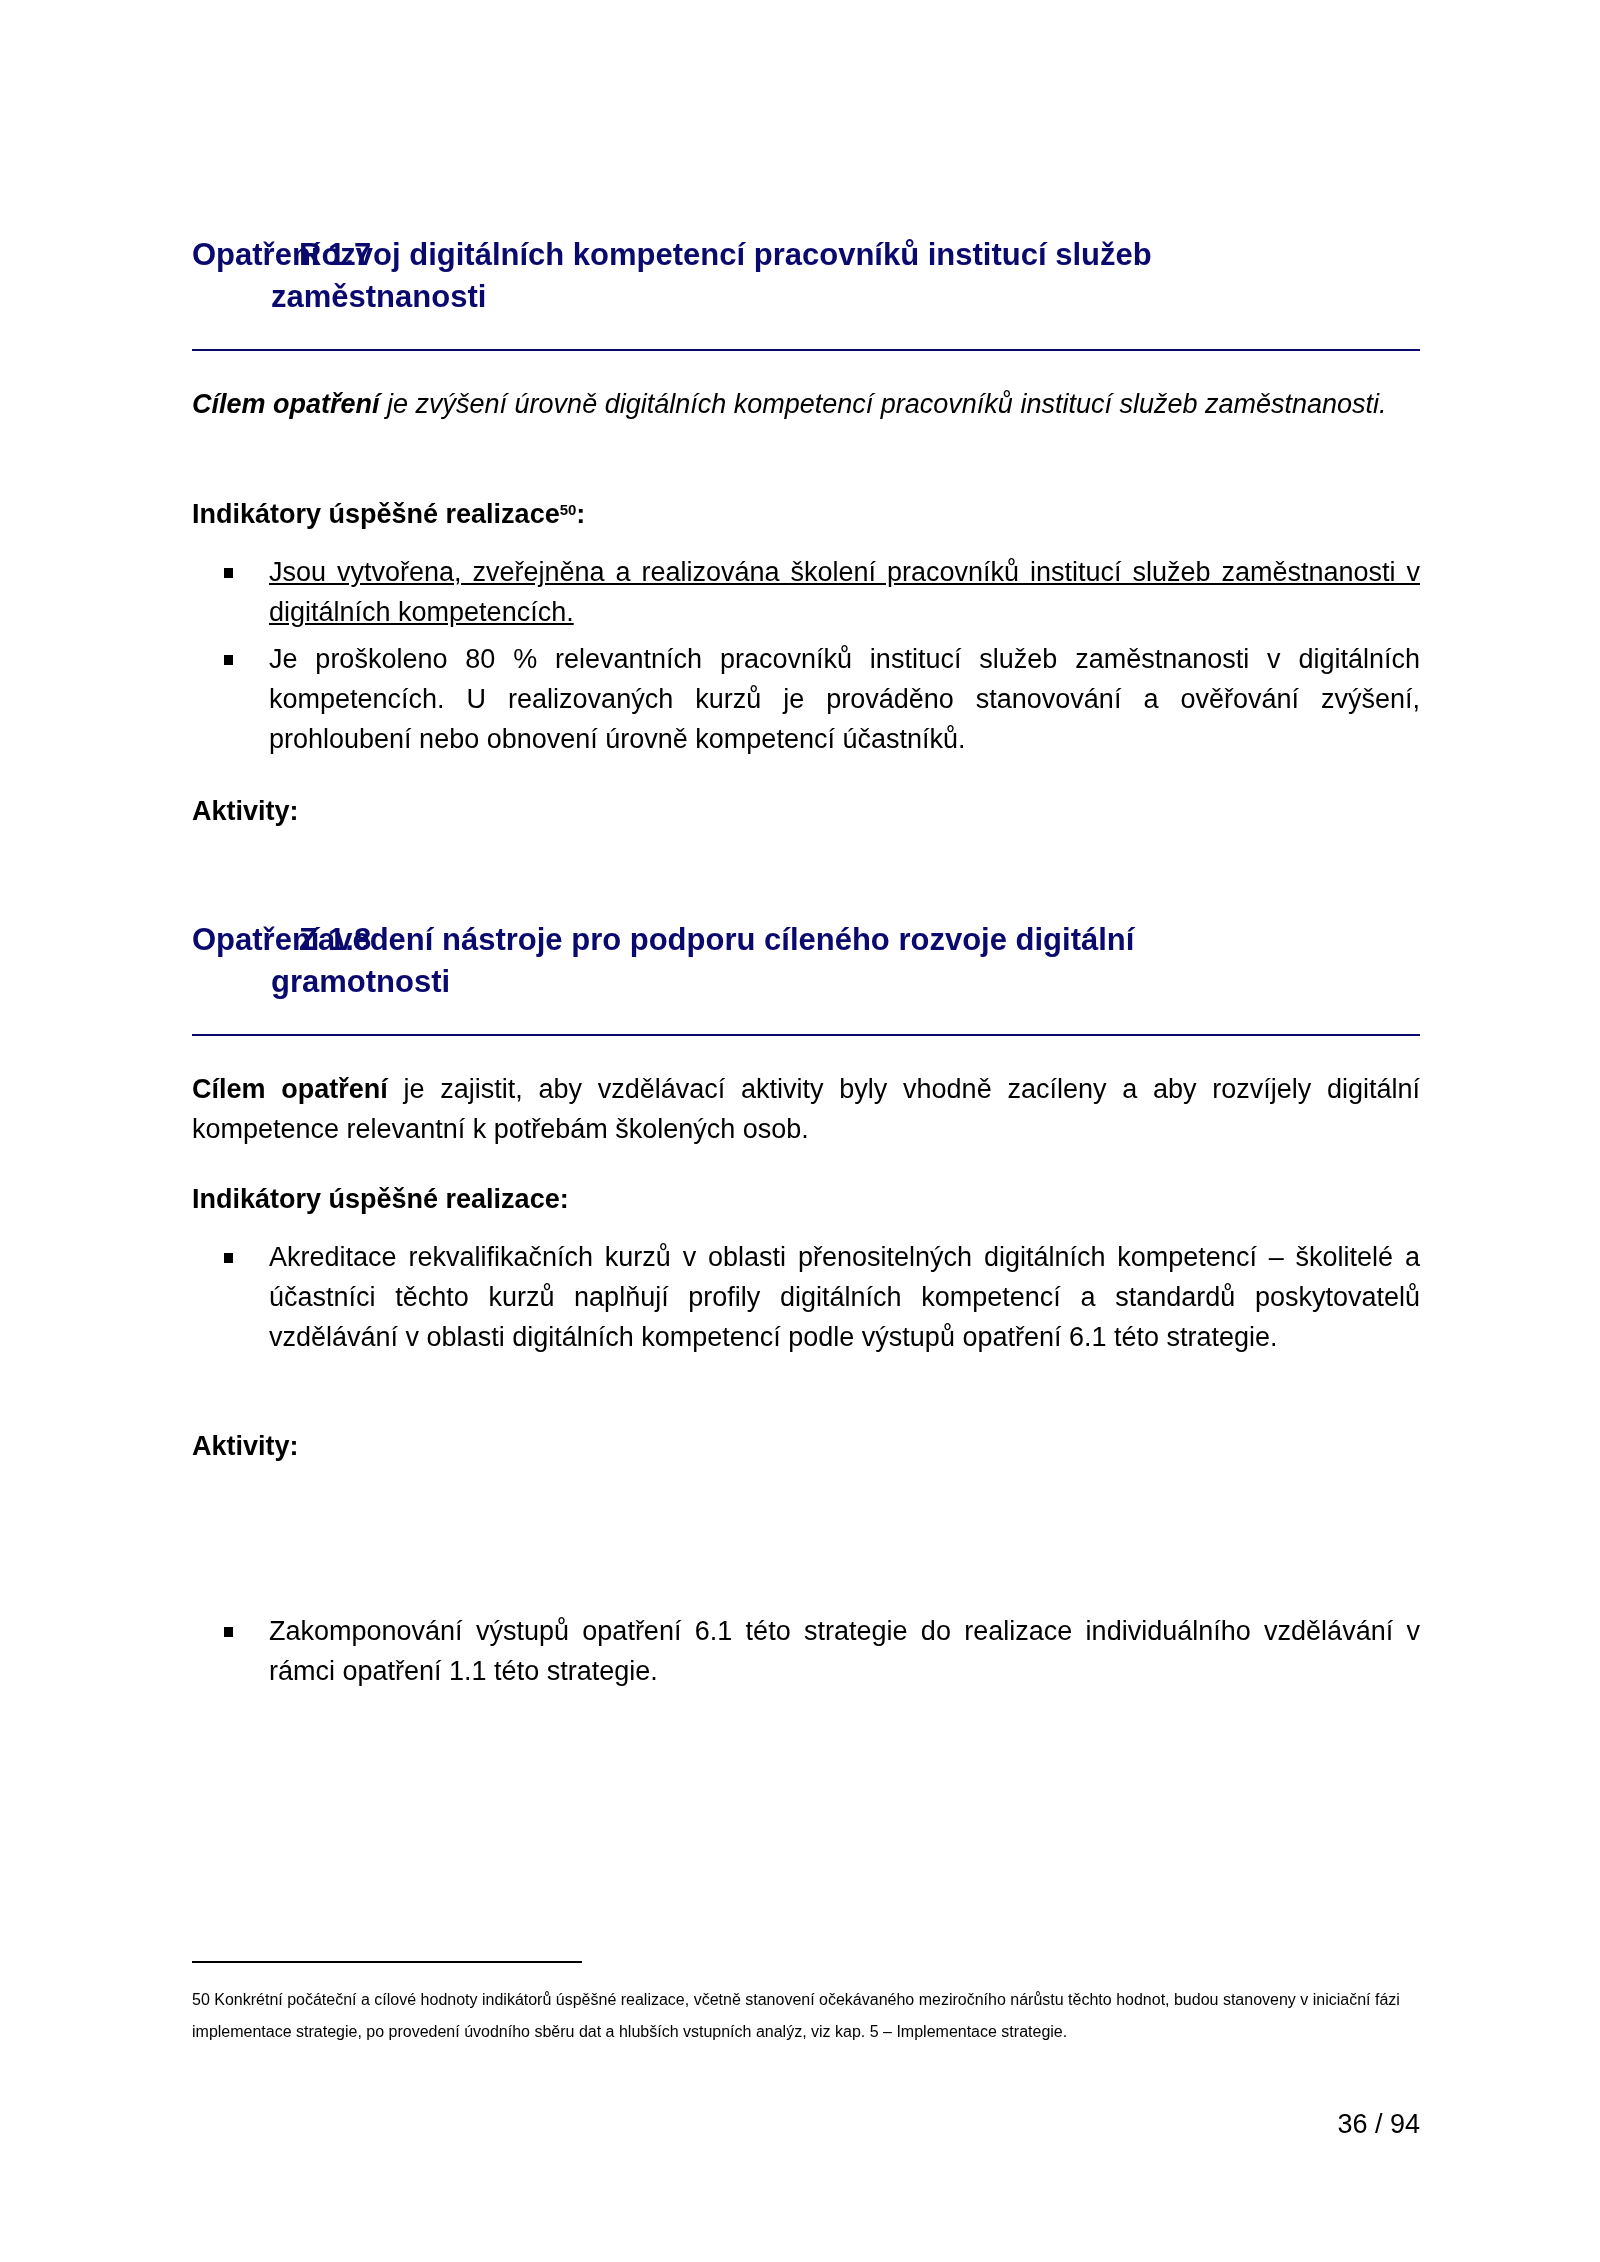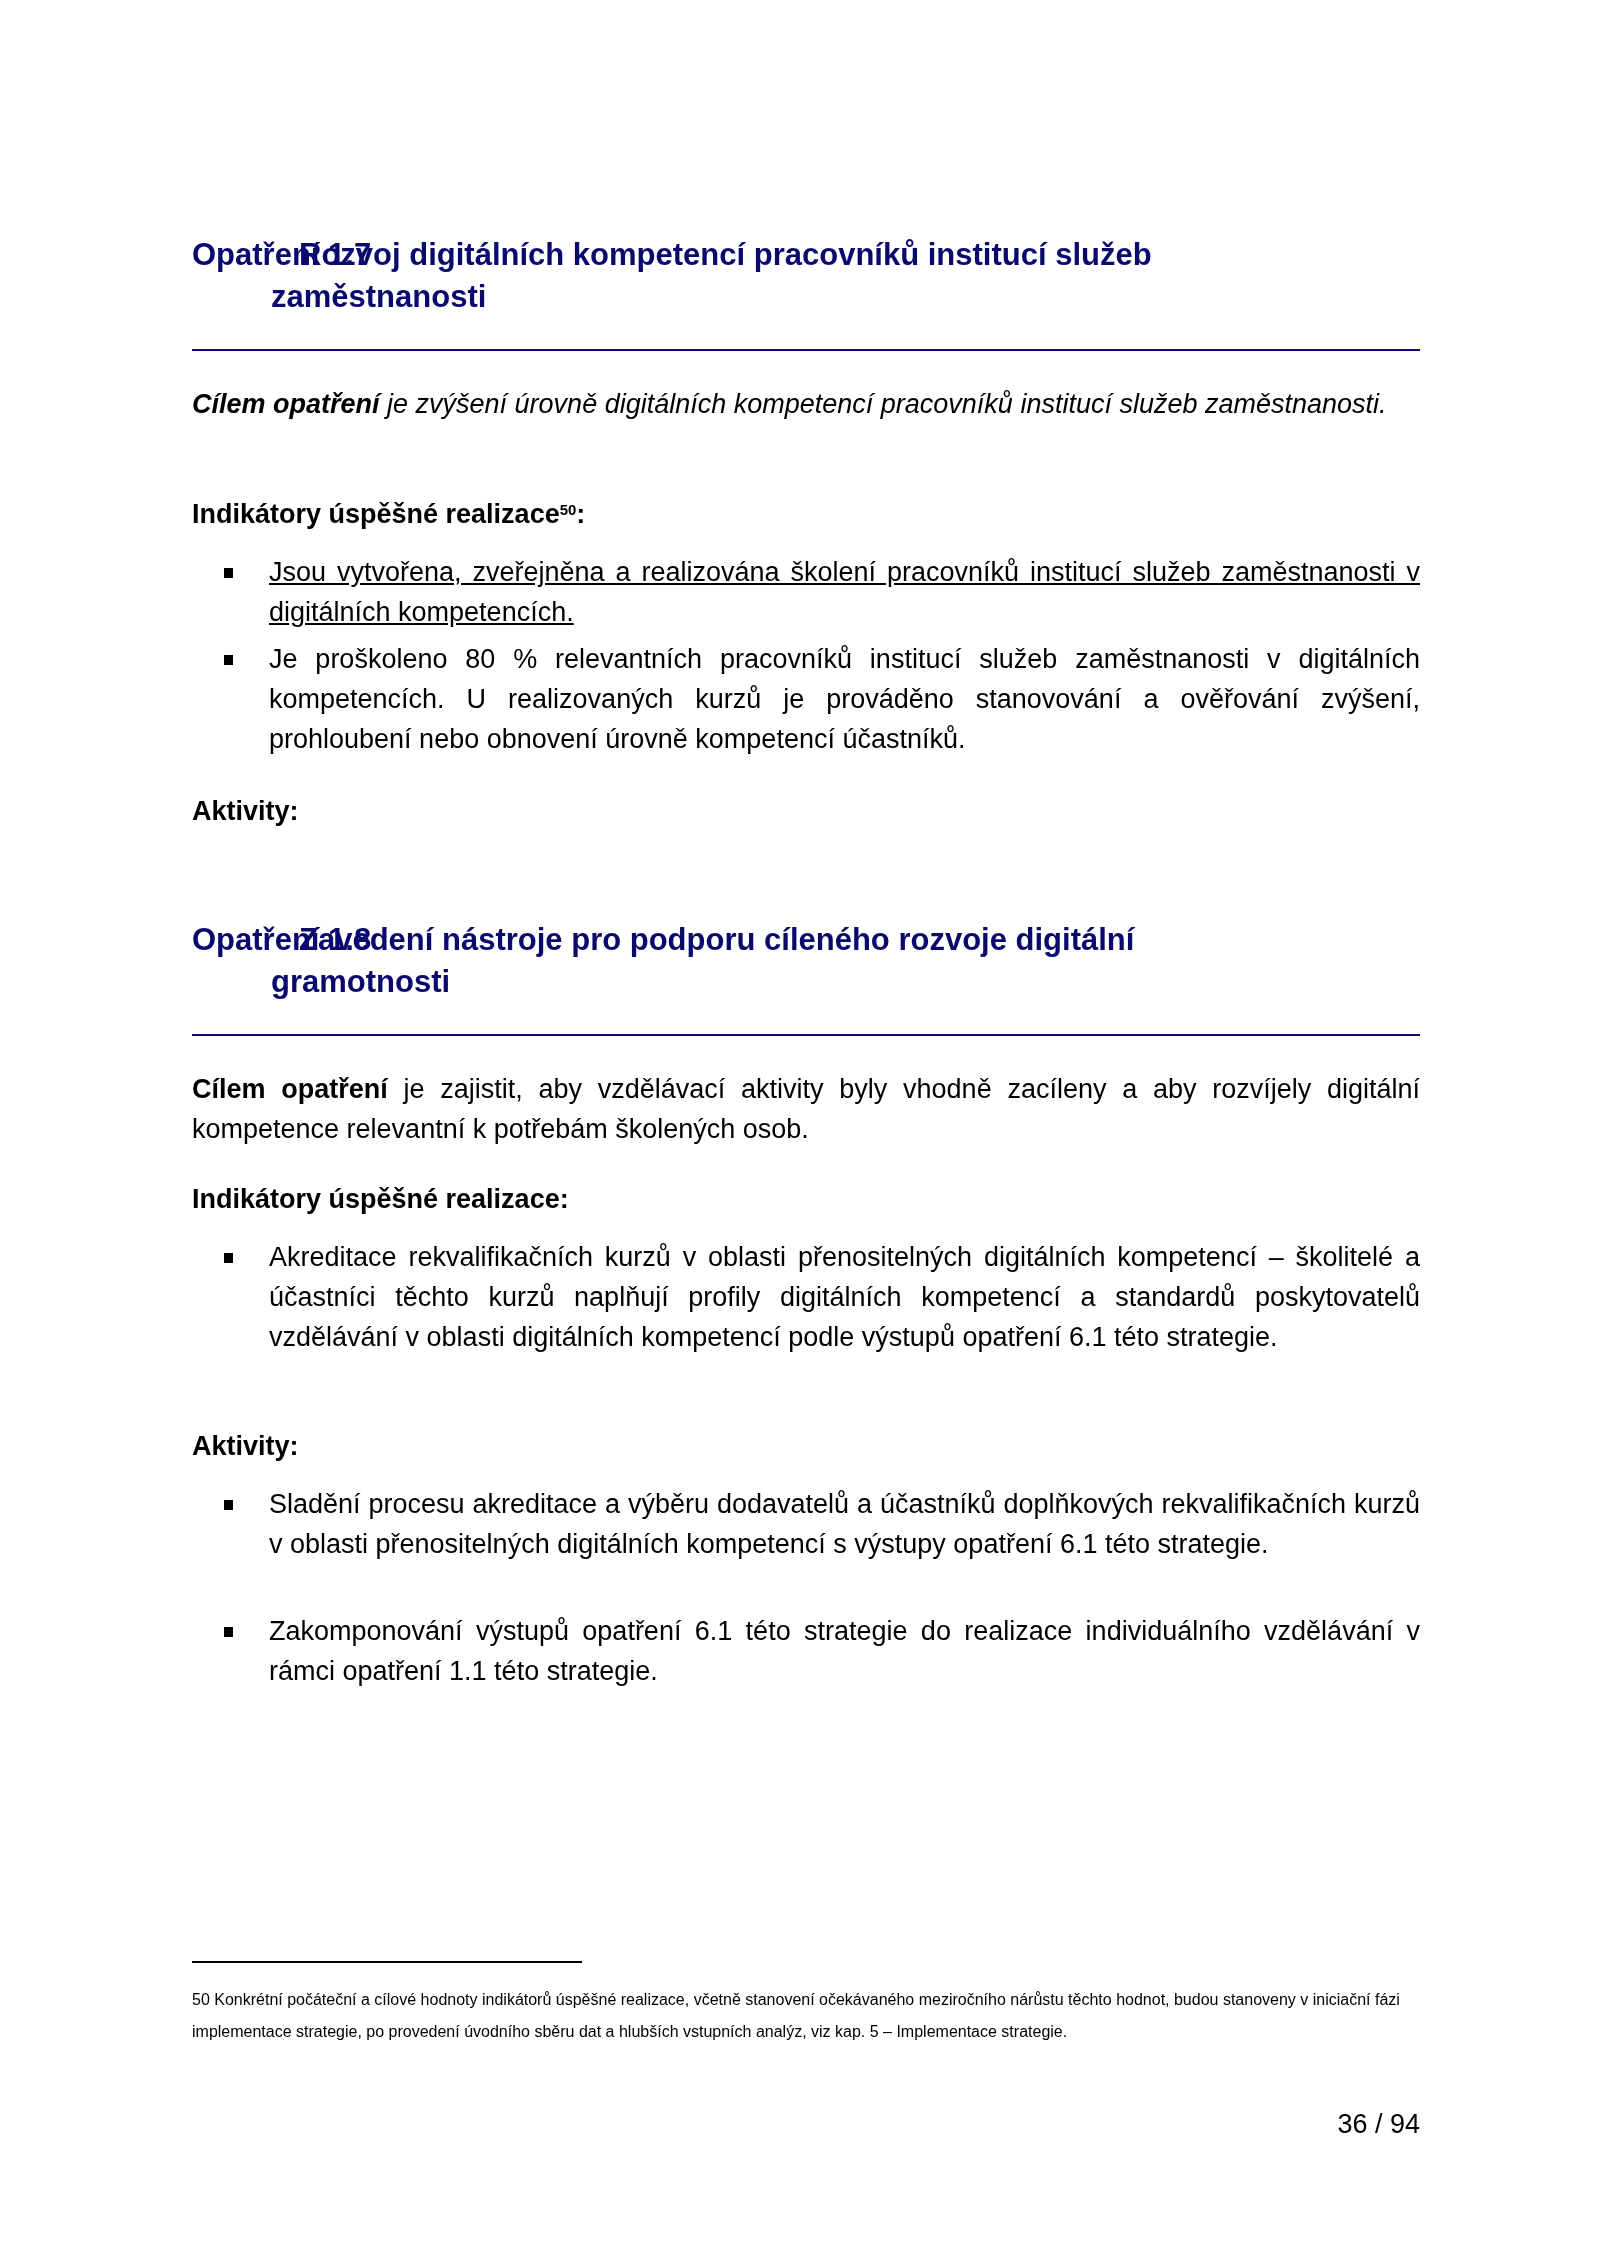--- a/index.html
+++ b/index.html
@@ -84,24 +84,20 @@
 
   <div class="subhead" style="top:1167px;">Indikátory úspěšné realizace:</div>
 
   <div class="bullet" style="top:1225px;">
     <span class="mark"></span>
     <span class="txt">Akreditace rekvalifikačních kurzů v oblasti přenositelných digitálních kompetencí – školitelé a účastníci těchto kurzů naplňují profily digitálních kompetencí a standardů poskytovatelů vzdělávání v oblasti digitálních kompetencí podle výstupů opatření 6.1 této strategie.</span>
   </div>
 
   <div class="subhead" style="top:1414px;">Aktivity:</div>
 
-  <div class="bullet" style="top:1472px;">
-    <span class="mark"></span>
-    <span class="txt">Sladění procesu akreditace a výběru dodavatelů a účastníků doplňkových rekvalifikačních kurzů v oblasti přenositelných digitálních kompetencí s výstupy opatření 6.1 této strategie.</span>
-  </div>
   <div class="bullet" style="top:1599px;">
     <span class="mark"></span>
     <span class="txt">Zakomponování výstupů opatření 6.1 této strategie do realizace individuálního vzdělávání v rámci opatření 1.1 této strategie.</span>
   </div>
 
   <div class="fn-rule"></div>
   <div class="footnote">50 Konkrétní počáteční a cílové hodnoty indikátorů úspěšné realizace, včetně stanovení očekávaného meziročního nárůstu těchto hodnot, budou stanoveny v iniciační fázi implementace strategie, po provedení úvodního sběru dat a hlubších vstupních analýz, viz kap. 5 – Implementace strategie.</div>
 
   <div class="pagenum">36 / 94</div>
 </div>

